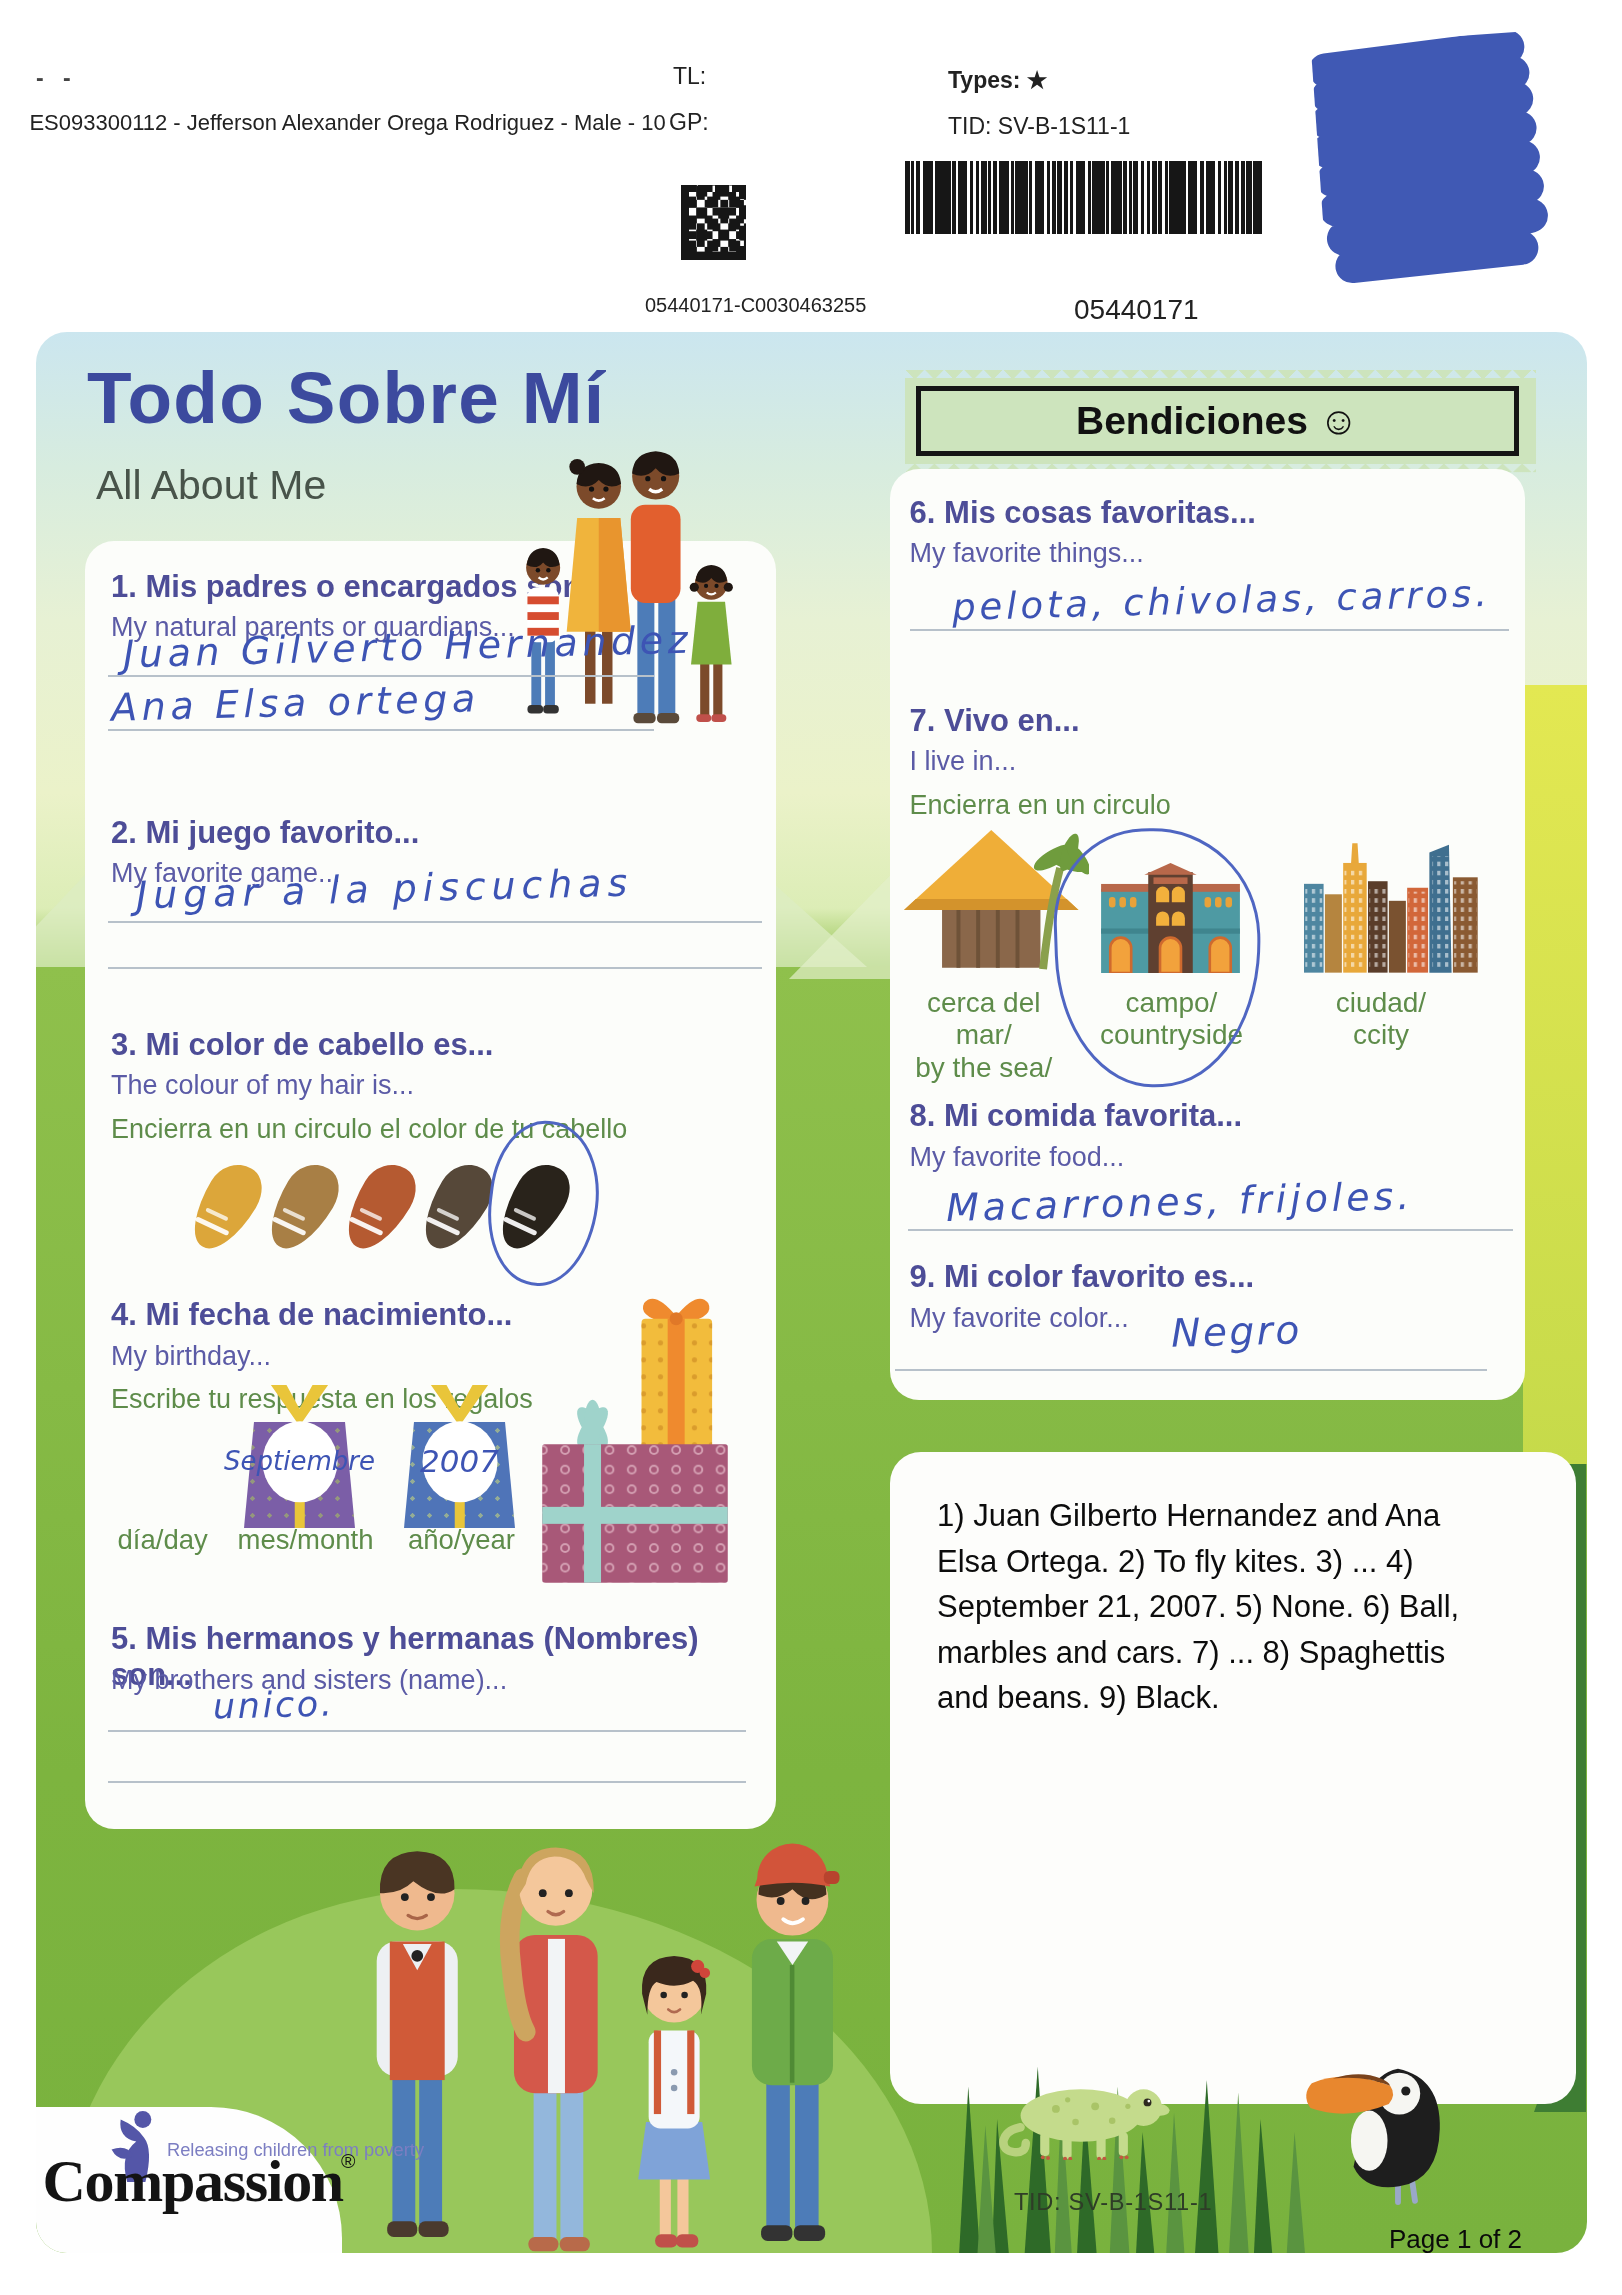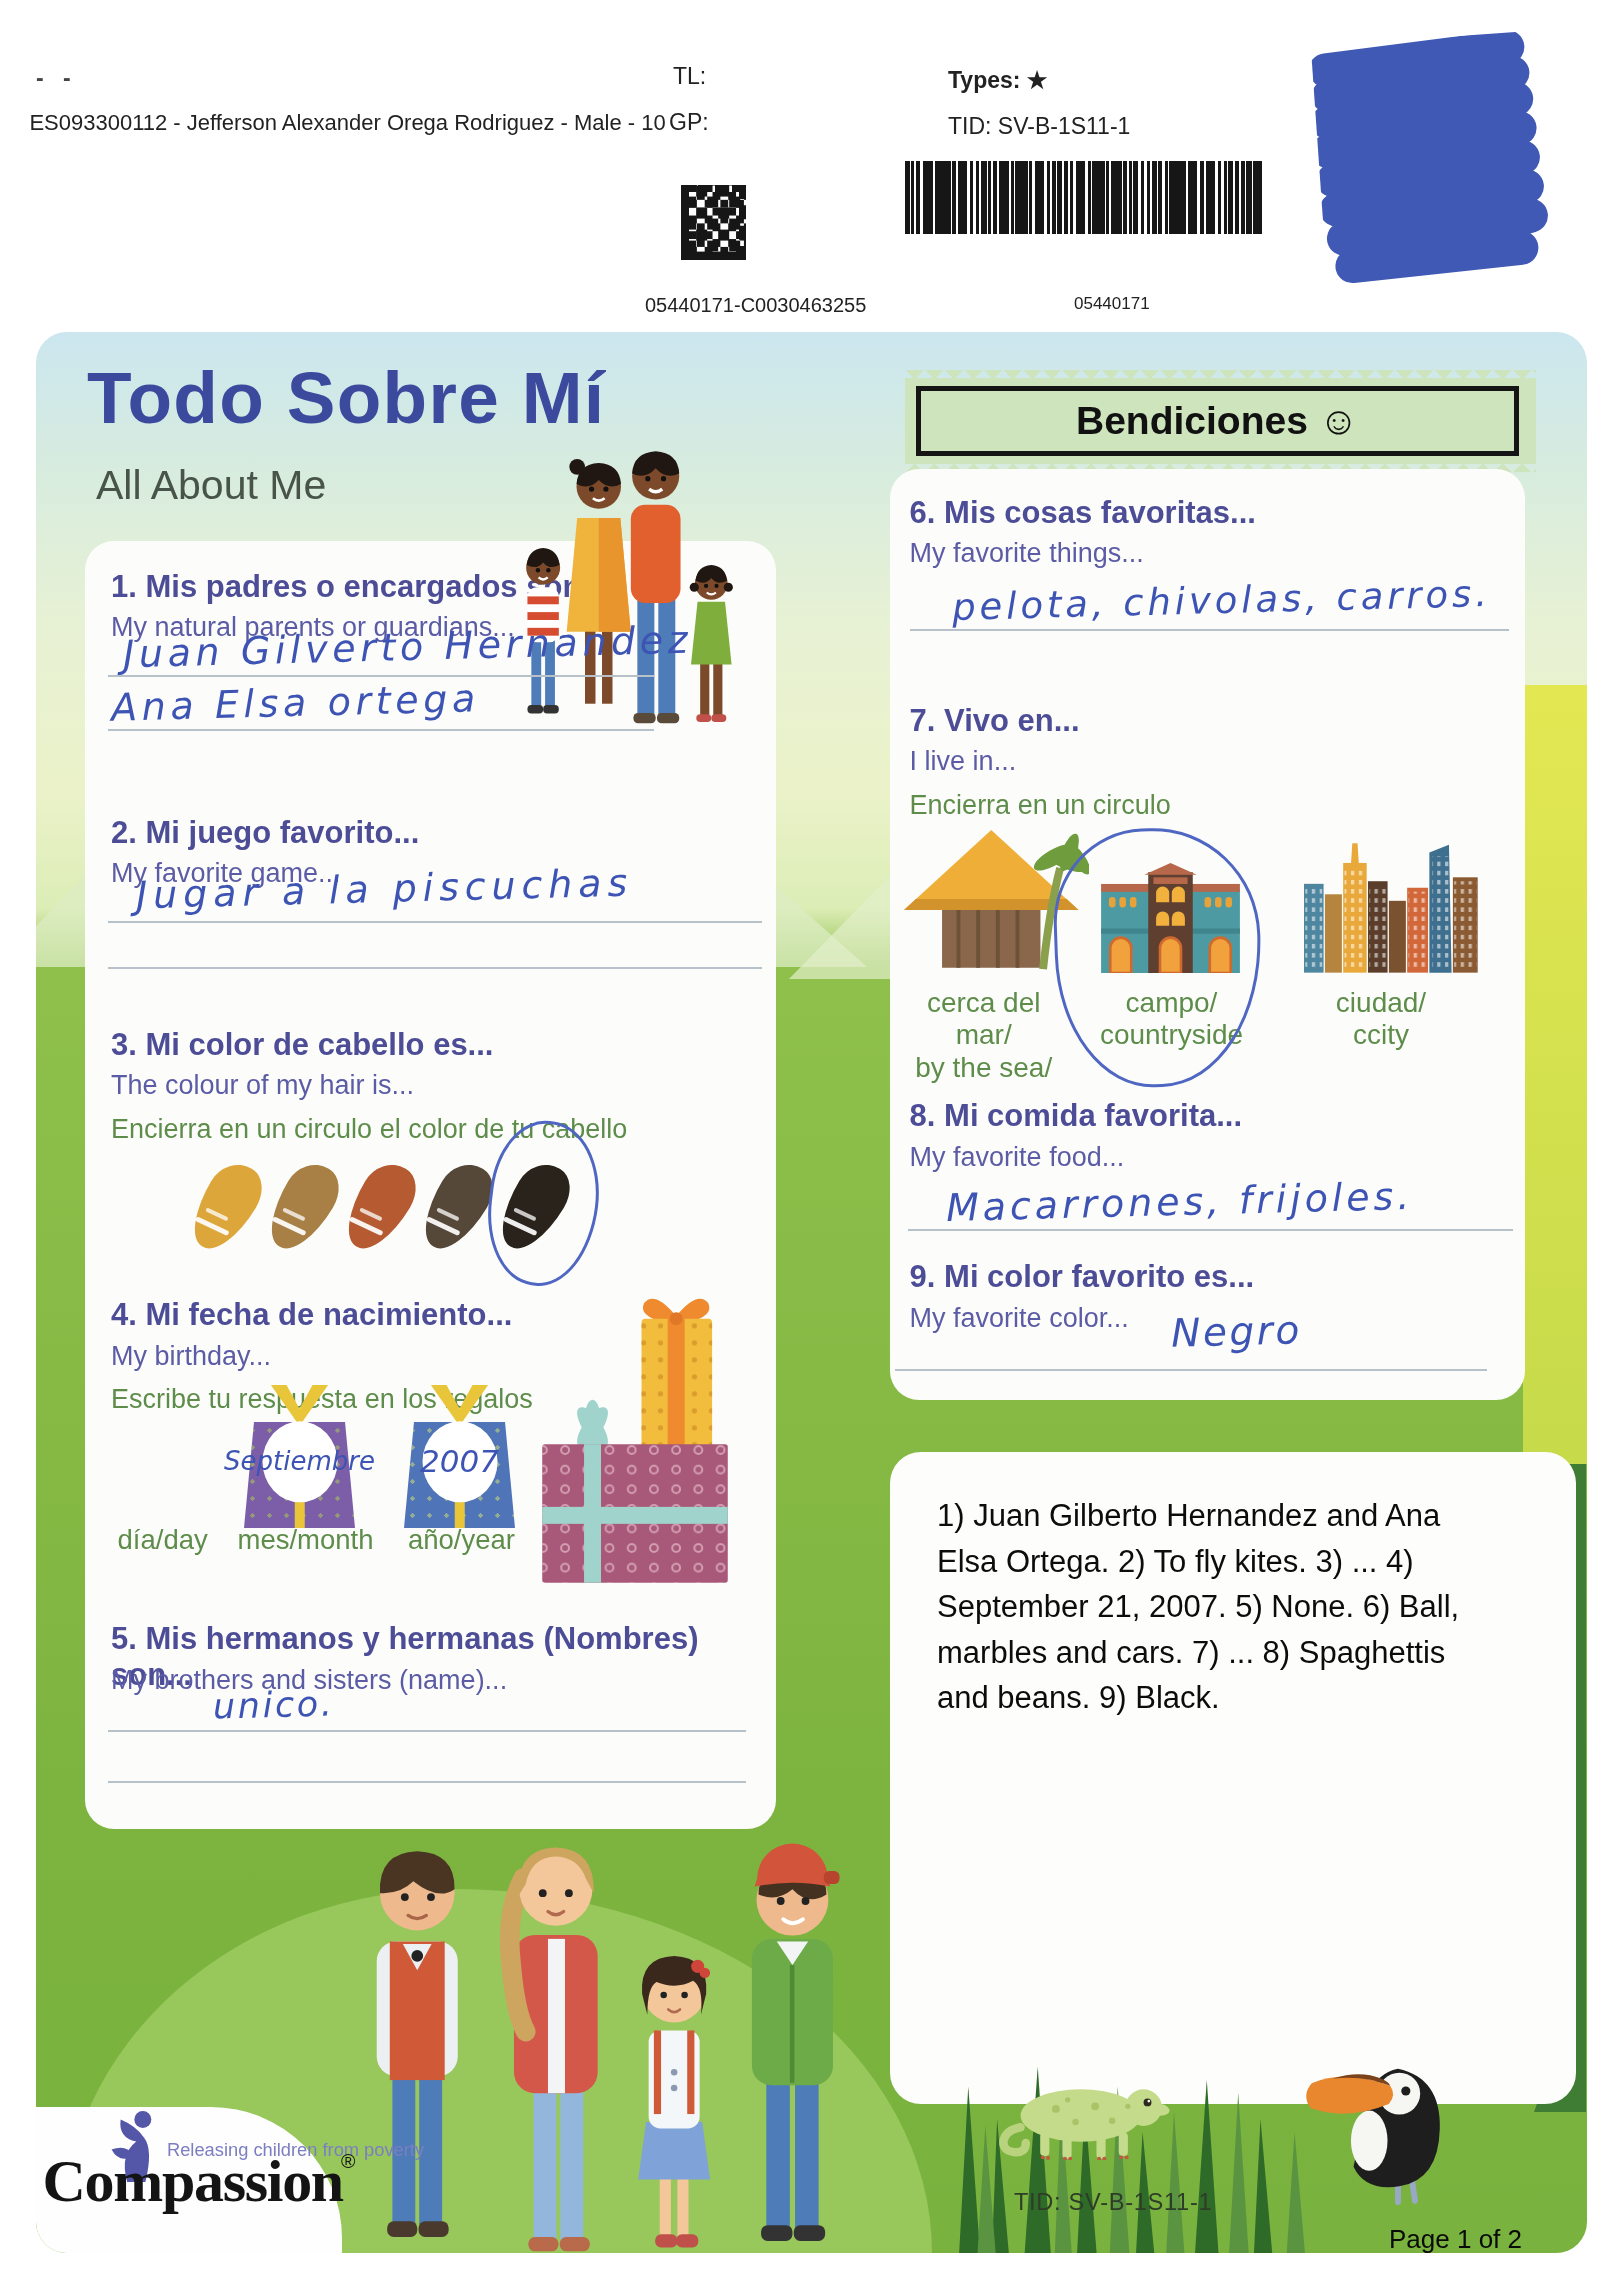--- a/index.html
+++ b/index.html
@@ -21,21 +21,21 @@
         background:
           repeating-conic-gradient(#161616 0 25%, #0000 0 50%) 0 0/15.7px 15.7px,
           repeating-conic-gradient(#161616 0 25%, #0000 0 50%) 7.2px 4.6px/22px 22px,#fff; }
   #dmnum { left:645px; top:294px; font-size:20px; }
   .barcode { position:absolute; left:905px; top:161px; width:359px; height:73px;
         background:
           repeating-linear-gradient(90deg,#161616 0 3.3px,#0000 3.3px 5.9px),
           repeating-linear-gradient(90deg,#161616 0 2px,#0000 2px 11px),
           repeating-linear-gradient(90deg,#161616 0 5.2px,#0000 5.2px 19px),
           repeating-linear-gradient(90deg,#161616 0 1.3px,#0000 1.3px 27px); }
-  #bcnum { left:1074px; top:294px; font-size:17px; }
+  #bcnum { left:1074px; top:294px; font-size:28px; }
   .scribble { position:absolute; left:1319px; top:38px; width:232px; height:243px; transform:rotate(-4deg); }
 
   
   .sheet { position:absolute; left:36px; top:332px; width:1551px; height:1921px;
            border-radius:31px; overflow:hidden;
            background:linear-gradient(180deg,#cbe6ef 0%,#d7ecdf 7%,#e7f1d4 15%,#ebf2c9 24%,
                       #dcedb6 30%,#8fc04c 33%,#86ba45 55%,#7db43f 75%,#79b23e 100%); }
   .hill1 { position:absolute; left:-39px; top:216px; width:870px; height:419px;
            background:#dcecc3; opacity:.75; clip-path:polygon(46% 0,0 100%,100% 100%); }
   .hill2 { position:absolute; left:753px; top:281px; width:851px; height:366px;

